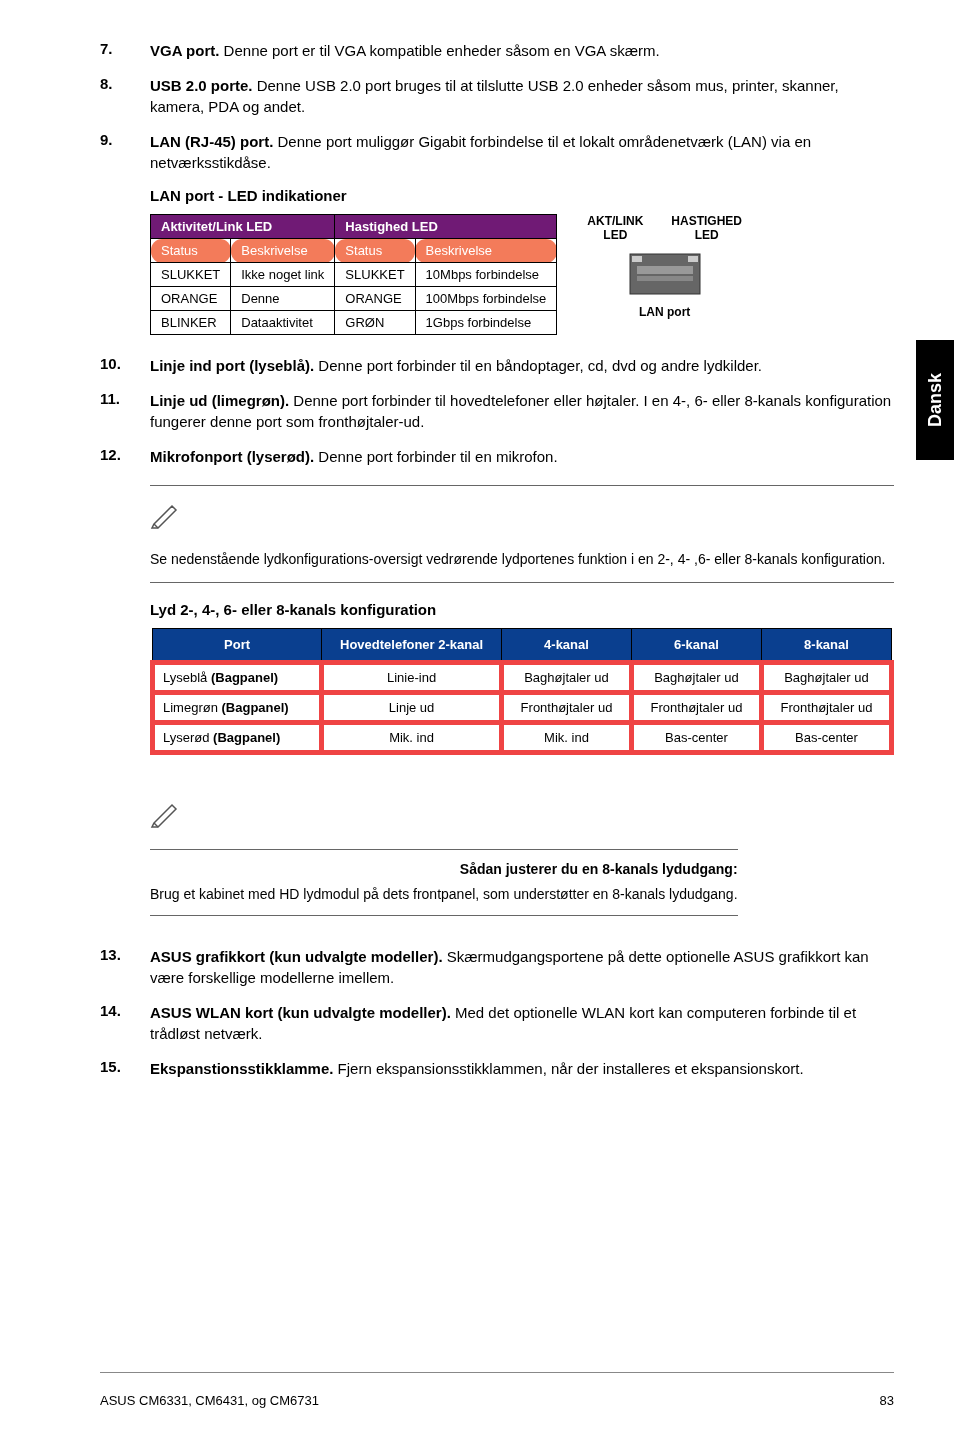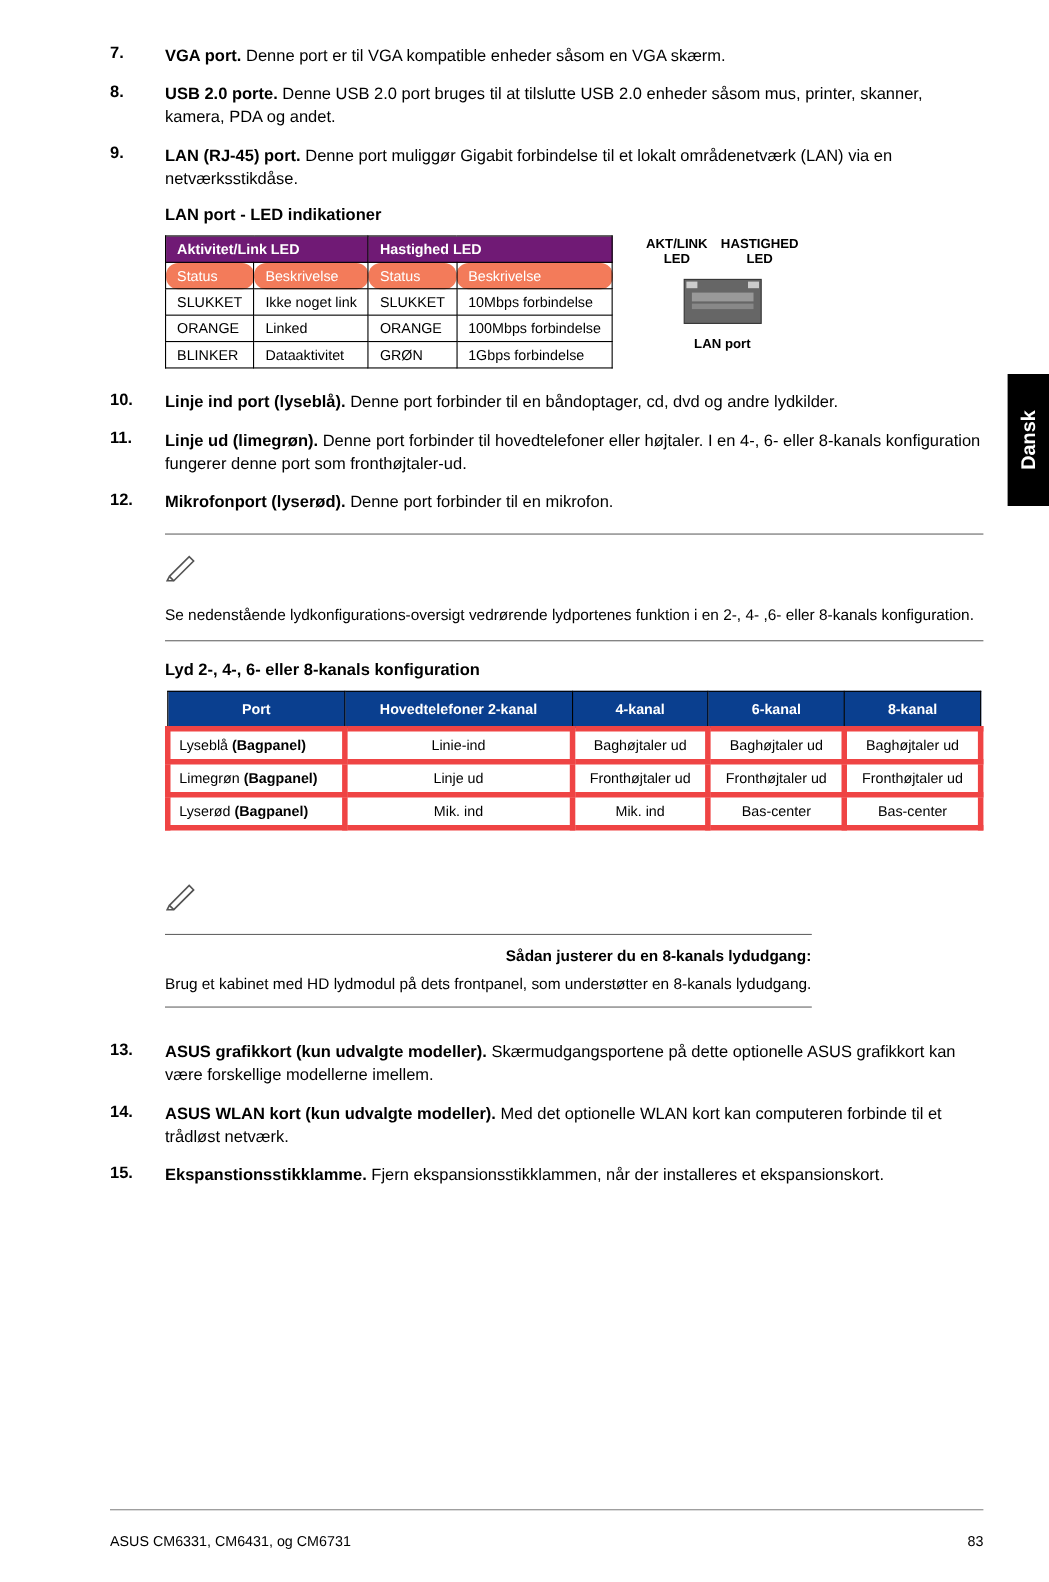--- a/index.html
+++ b/index.html
@@ -10,29 +10,29 @@
   .num { width: 50px; font-weight: bold; flex-shrink: 0; }
   .desc { flex: 1; line-height: 1.4; }
   .desc b { font-weight: bold; }
   .subhead { font-weight: bold; margin: 10px 0 10px 50px; }
   .led-block { margin-left: 50px; display: flex; align-items: flex-start; gap: 30px; margin-bottom: 20px; }
   table.led { border-collapse: collapse; font-size: 13px; }
   table.led th, table.led td { border: 1px solid #000; padding: 4px 10px; text-align: left; }
   table.led .grp { background: #701a75; color: #fff; font-weight: bold; }
   table.led .hdr { background: #f37b5a; color: #fff; font-weight: normal; border-radius: 11px; }
   .lan-diagram { font-size: 12px; font-weight: bold; text-align: center; }
-  .lan-labels { display: flex; gap: 12px; justify-content: center; align-items: flex-end; }
+  .lan-labels { display: flex; gap: 28px; justify-content: center; align-items: flex-end; }
   .port-svg { margin: 4px auto; display: block; }
   .note-block { display: flex; gap: 20px; align-items: flex-start; margin: 18px 0 18px 50px; border-top: 1px solid #666; border-bottom: 1px solid #666; padding: 12px 0; flex-direction: column; }
   .note-block.noborder { border: none; }
   .pencil { flex-shrink: 0; }
   .note-text { font-size: 14px; line-height: 1.4; }
   .subhead2 { font-weight: bold; margin: 14px 0 10px 50px; }
   table.audio { border-collapse: collapse; font-size: 13px; margin-left: 50px; width: calc(100% - 50px); margin-bottom: 30px; }
-  table.audio th { background: #0a3f8f; color: #fff; font-weight: bold; padding: 8px 22px; text-align: center; border: 1px solid #000; }
+  table.audio th { background: #0a3f8f; color: #fff; font-weight: bold; padding: 8px 6px; text-align: center; border: 1px solid #000; }
   table.audio td { border: 5px solid #ef4444; padding: 5px 8px; text-align: center; }
   table.audio td:first-child { text-align: left; }
   .footer { position: absolute; bottom: 30px; left: 100px; right: 60px; display: flex; justify-content: space-between; font-size: 13px; border-top: 1px solid #888; padding-top: 20px; }
 </style>
 </head>
 <body>
 
 <div class="side-tab">Dansk</div>
 
 <div class="page">
@@ -68,21 +68,21 @@
             <th class="hdr">Beskrivelse</th>
           </tr>
       <tr>
             <td>SLUKKET</td>
             <td>Ikke noget link</td>
             <td>SLUKKET</td>
             <td>10Mbps forbindelse</td>
           </tr>
       <tr>
             <td>ORANGE</td>
-            <td>Linked</td>
+            <td>Denne</td>
             <td>ORANGE</td>
             <td>100Mbps forbindelse</td>
           </tr>
       <tr>
             <td>BLINKER</td>
             <td>Dataaktivitet</td>
             <td>GRØN</td>
             <td>1Gbps forbindelse</td>
           </tr>
     </tbody>

